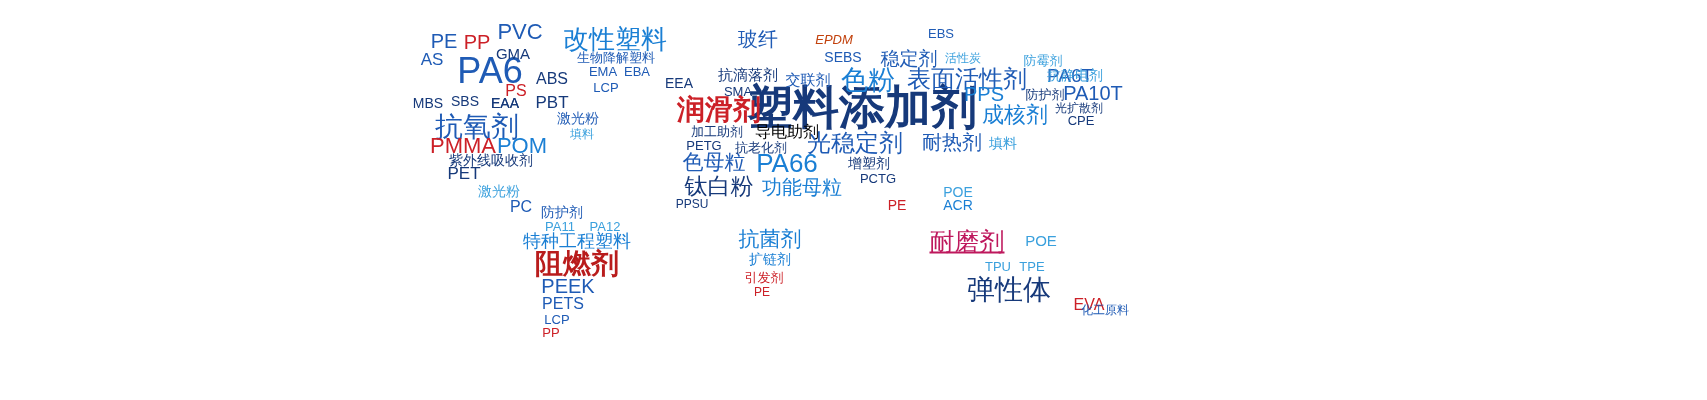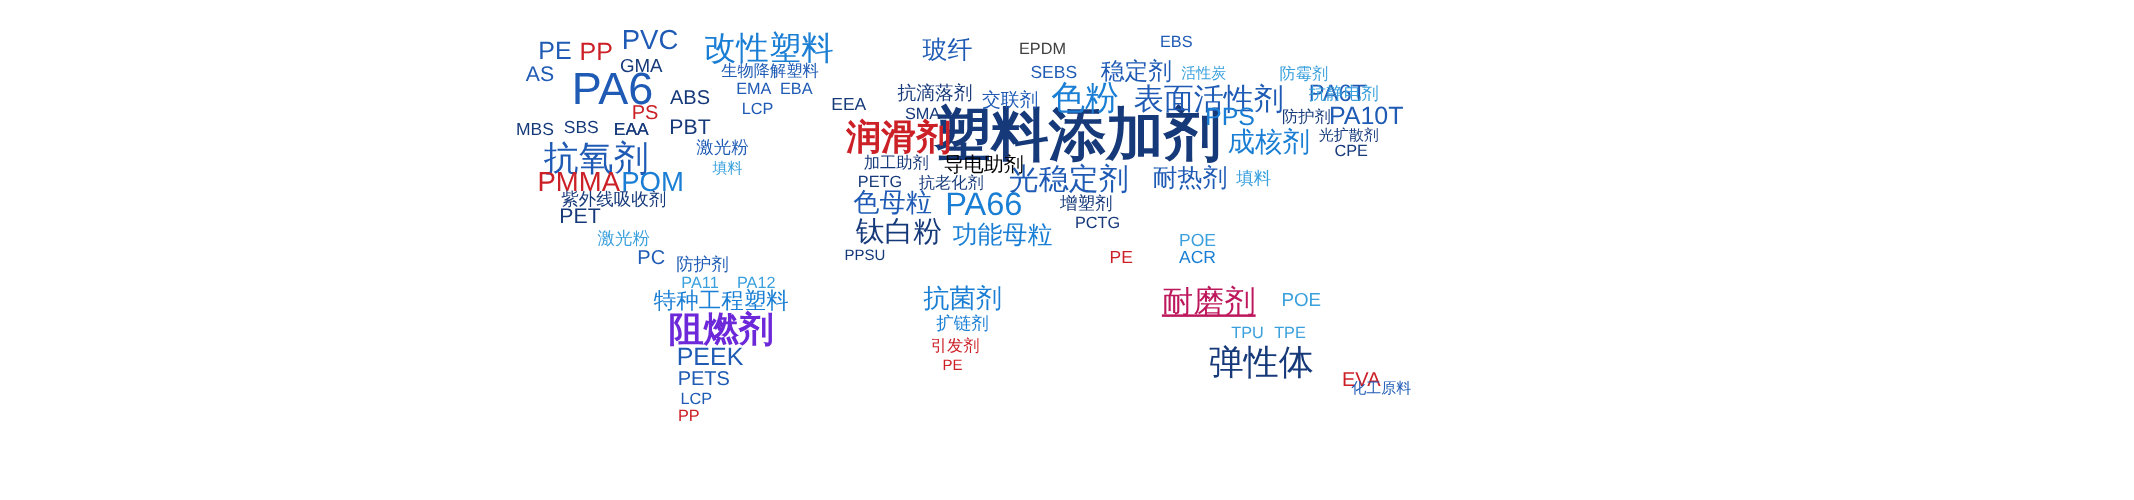--- a/index.html
+++ b/index.html
@@ -38,21 +38,21 @@
   .word.han {
     font-family: "DejaVu Sans", "Liberation Sans", sans-serif;
   }
 </style>
 </head>
 <body>
 
 <div id="wordcloud" style="width: 1707px; height: 400px; background: rgb(255, 255, 255);">
     <span class="word han bold" style="left: 862px; top: 107px; font-size: 46px; color: rgb(22, 57, 122);">塑料添加剂</span>
     <span class="word han bold" style="left: 719px; top: 110px; font-size: 28px; color: rgb(204, 32, 39);">润滑剂</span>
-    <span class="word han bold" style="left: 577px; top: 264px; font-size: 28px; color: #6d28d9;">阻燃剂</span>
+    <span class="word han bold" style="left: 577px; top: 264px; font-size: 28px; color: #b91c1c;">阻燃剂</span>
     <span class="word latin" style="left: 490px; top: 71px; font-size: 36px; color: rgb(31, 91, 181);">PA6</span>
     <span class="word han" style="left: 477px; top: 127px; font-size: 28px; color: rgb(31, 91, 181);">抗氧剂</span>
     <span class="word han" style="left: 615px; top: 39px; font-size: 26px; color: rgb(26, 127, 212);">改性塑料</span>
     <span class="word han" style="left: 868px; top: 79px; font-size: 27px; color: rgb(26, 127, 212);">色粉</span>
     <span class="word han" style="left: 967px; top: 79px; font-size: 24px; color: rgb(31, 91, 181);">表面活性剂</span>
     <span class="word han" style="left: 1009px; top: 290px; font-size: 28px; color: rgb(22, 57, 122);">弹性体</span>
     <span class="word han" style="left: 967px; top: 241px; font-size: 25px; color: #be185d; text-decoration: underline;">耐磨剂</span>
     <span class="word han" style="left: 855px; top: 143px; font-size: 24px; color: rgb(31, 91, 181);">光稳定剂</span>
     <span class="word latin" style="left: 787px; top: 163px; font-size: 26px; color: rgb(26, 127, 212);">PA66</span>
     <span class="word latin" style="left: 463px; top: 146px; font-size: 22px; color: rgb(204, 32, 39);">PMMA</span>
@@ -85,21 +85,21 @@
     <span class="word latin" style="left: 464px; top: 173px; font-size: 17px; color: rgb(22, 57, 122);">PET</span>
     <span class="word latin" style="left: 521px; top: 207px; font-size: 16px; color: rgb(31, 91, 181);">PC</span>
     <span class="word latin" style="left: 563px; top: 304px; font-size: 16px; color: rgb(31, 91, 181);">PETS</span>
     <span class="word latin" style="left: 557px; top: 319px; font-size: 13px; color: rgb(31, 91, 181);">LCP</span>
     <span class="word latin" style="left: 551px; top: 332px; font-size: 13px; color: rgb(204, 32, 39);">PP</span>
     <span class="word latin" style="left: 603px; top: 71px; font-size: 13px; color: rgb(31, 91, 181);">EMA</span>
     <span class="word latin" style="left: 637px; top: 71px; font-size: 13px; color: rgb(31, 91, 181);">EBA</span>
     <span class="word latin" style="left: 606px; top: 87px; font-size: 13px; color: rgb(31, 91, 181);">LCP</span>
     <span class="word latin" style="left: 679px; top: 83px; font-size: 14px; color: rgb(22, 57, 122);">EEA</span>
     <span class="word latin" style="left: 738px; top: 91px; font-size: 13px; color: rgb(22, 57, 122);">SMA</span>
-    <span class="word latin" style="left: 834px; top: 39px; font-size: 13px; color: #404040;">EPDM</span>
+    <span class="word latin" style="left: 834px; top: 39px; font-size: 13px; color: #c2410c; font-style: italic;">EPDM</span>
     <span class="word latin" style="left: 941px; top: 33px; font-size: 13px; color: rgb(31, 91, 181);">EBS</span>
     <span class="word latin" style="left: 843px; top: 57px; font-size: 14px; color: rgb(31, 91, 181);">SEBS</span>
     <span class="word latin" style="left: 704px; top: 145px; font-size: 13px; color: rgb(22, 57, 122);">PETG</span>
     <span class="word latin" style="left: 878px; top: 178px; font-size: 13px; color: rgb(22, 57, 122);">PCTG</span>
     <span class="word latin" style="left: 692px; top: 204px; font-size: 12px; color: rgb(22, 57, 122);">PPSU</span>
     <span class="word latin" style="left: 1081px; top: 120px; font-size: 13px; color: rgb(22, 57, 122);">CPE</span>
     <span class="word latin" style="left: 958px; top: 192px; font-size: 14px; color: rgb(58, 160, 221);">POE</span>
     <span class="word latin" style="left: 958px; top: 205px; font-size: 14px; color: rgb(26, 127, 212);">ACR</span>
     <span class="word latin" style="left: 1041px; top: 240px; font-size: 15px; color: rgb(58, 160, 221);">POE</span>
     <span class="word latin" style="left: 897px; top: 205px; font-size: 14px; color: rgb(204, 32, 39);">PE</span>

